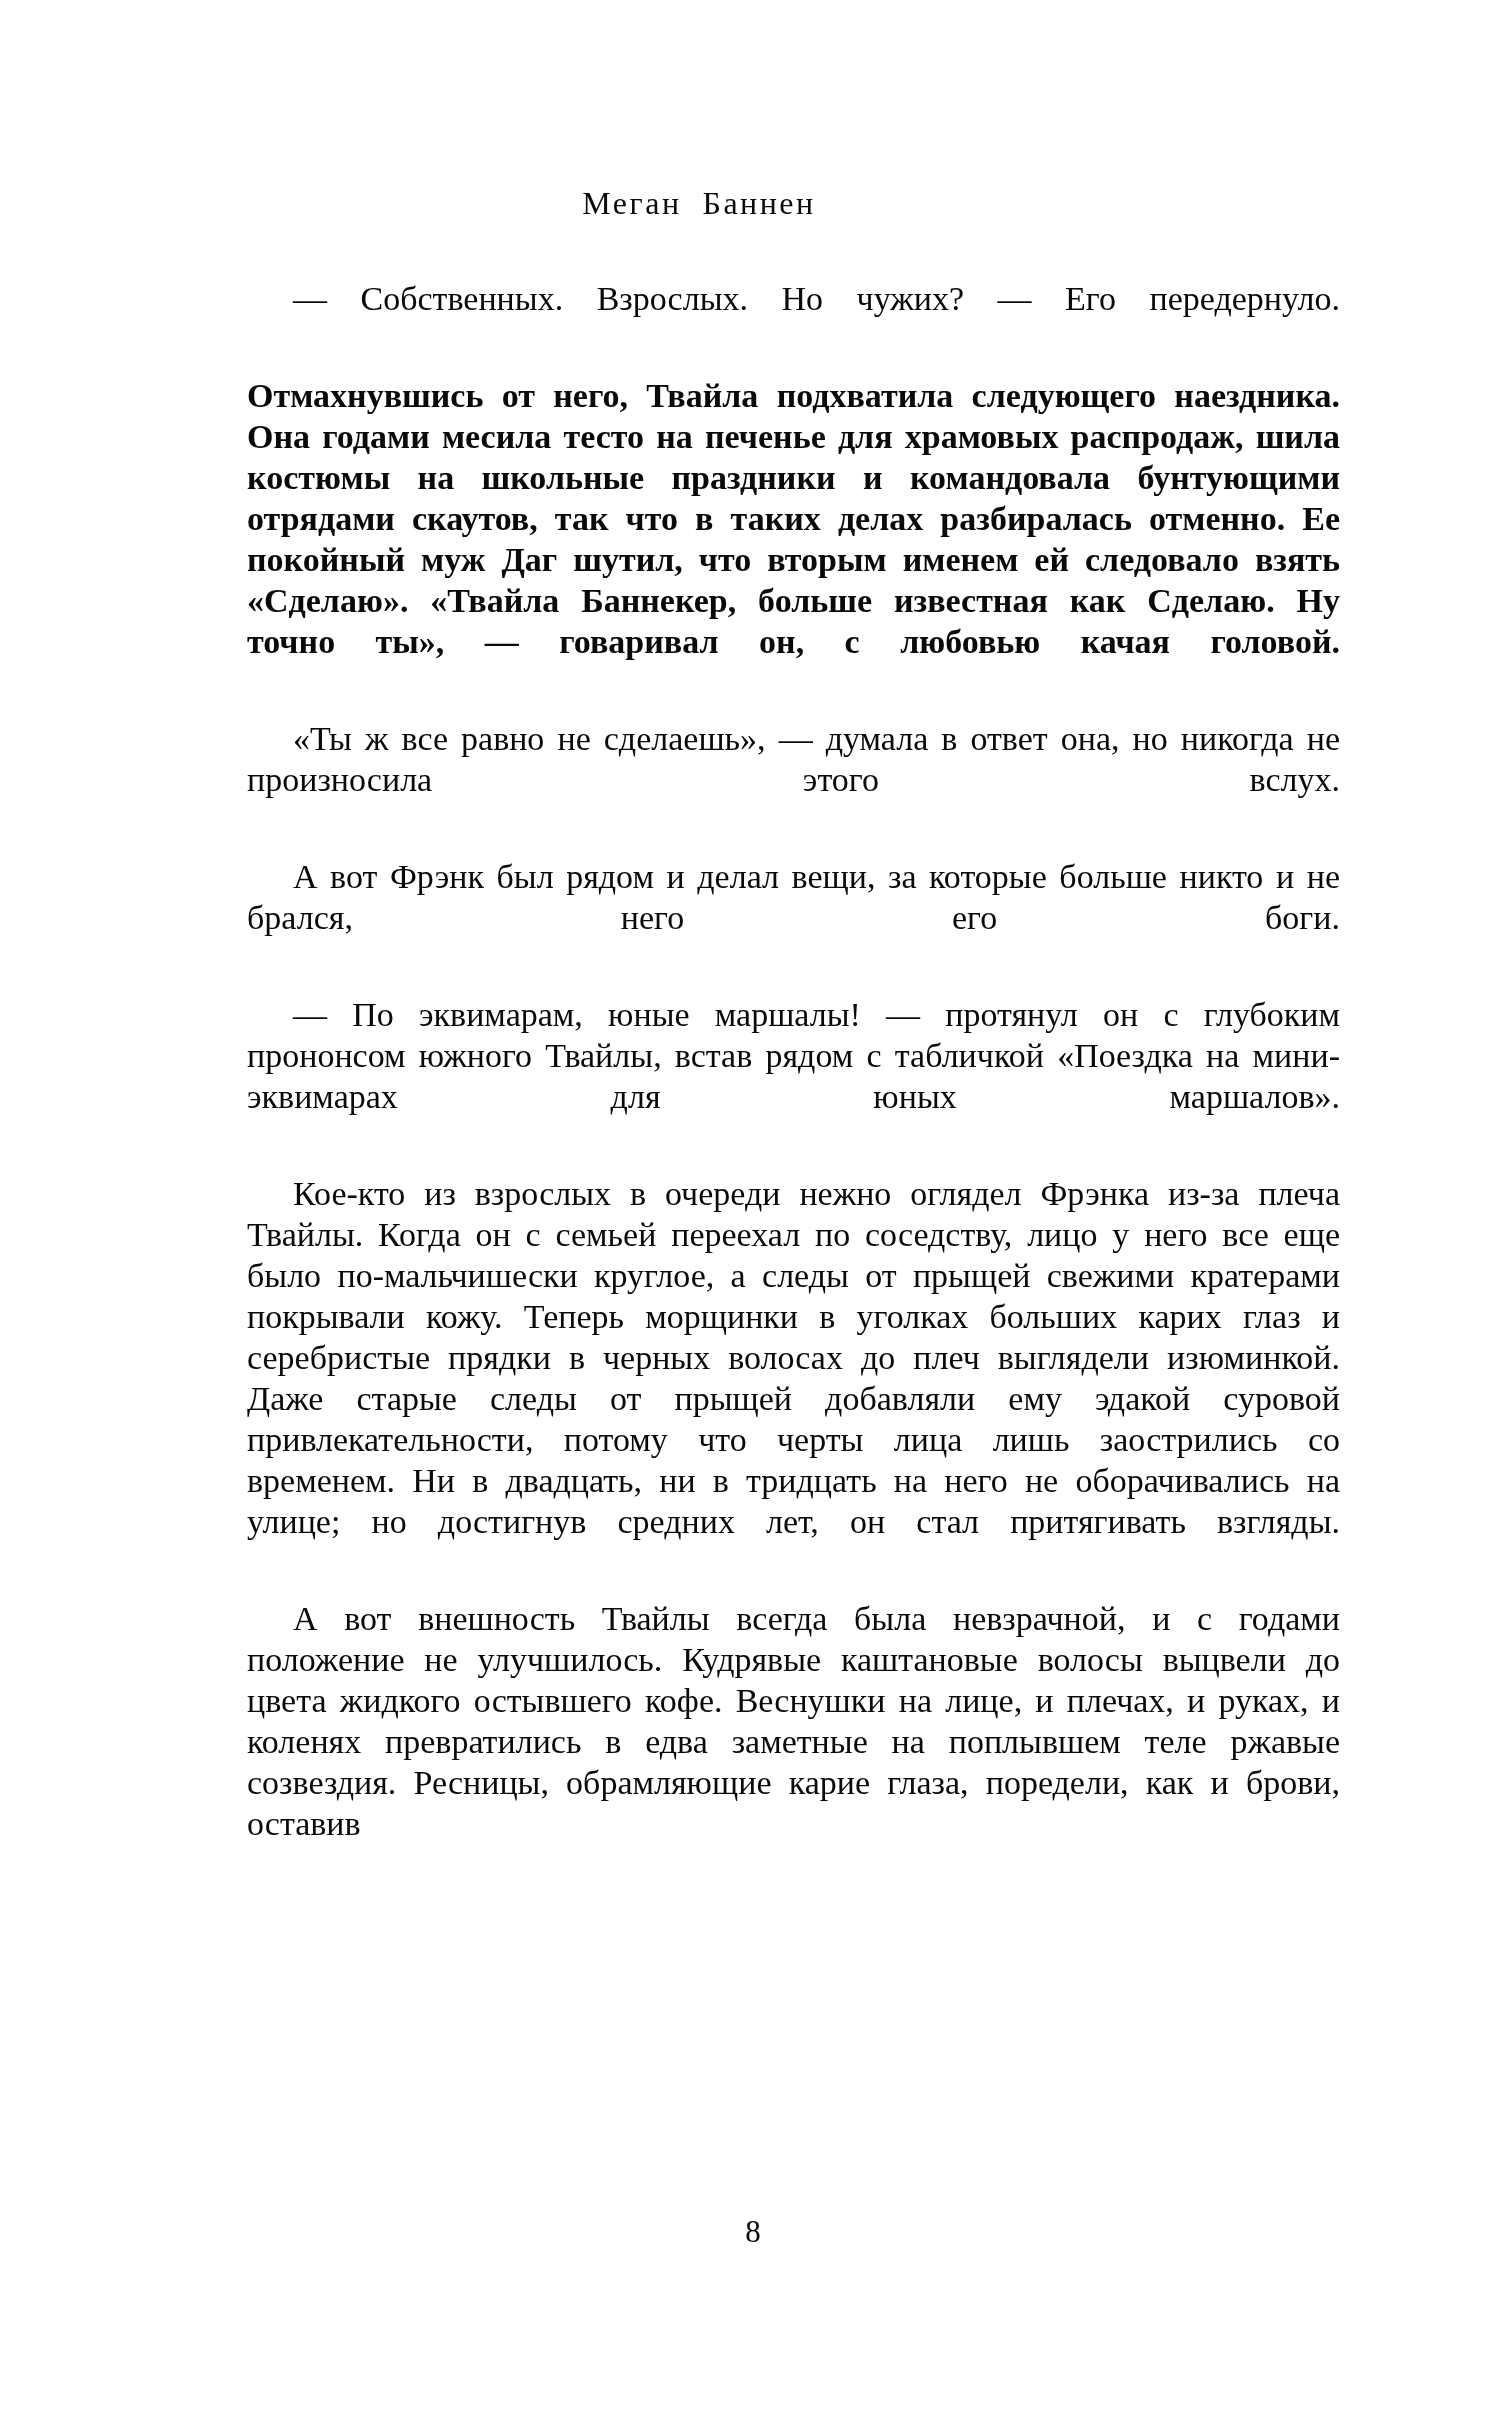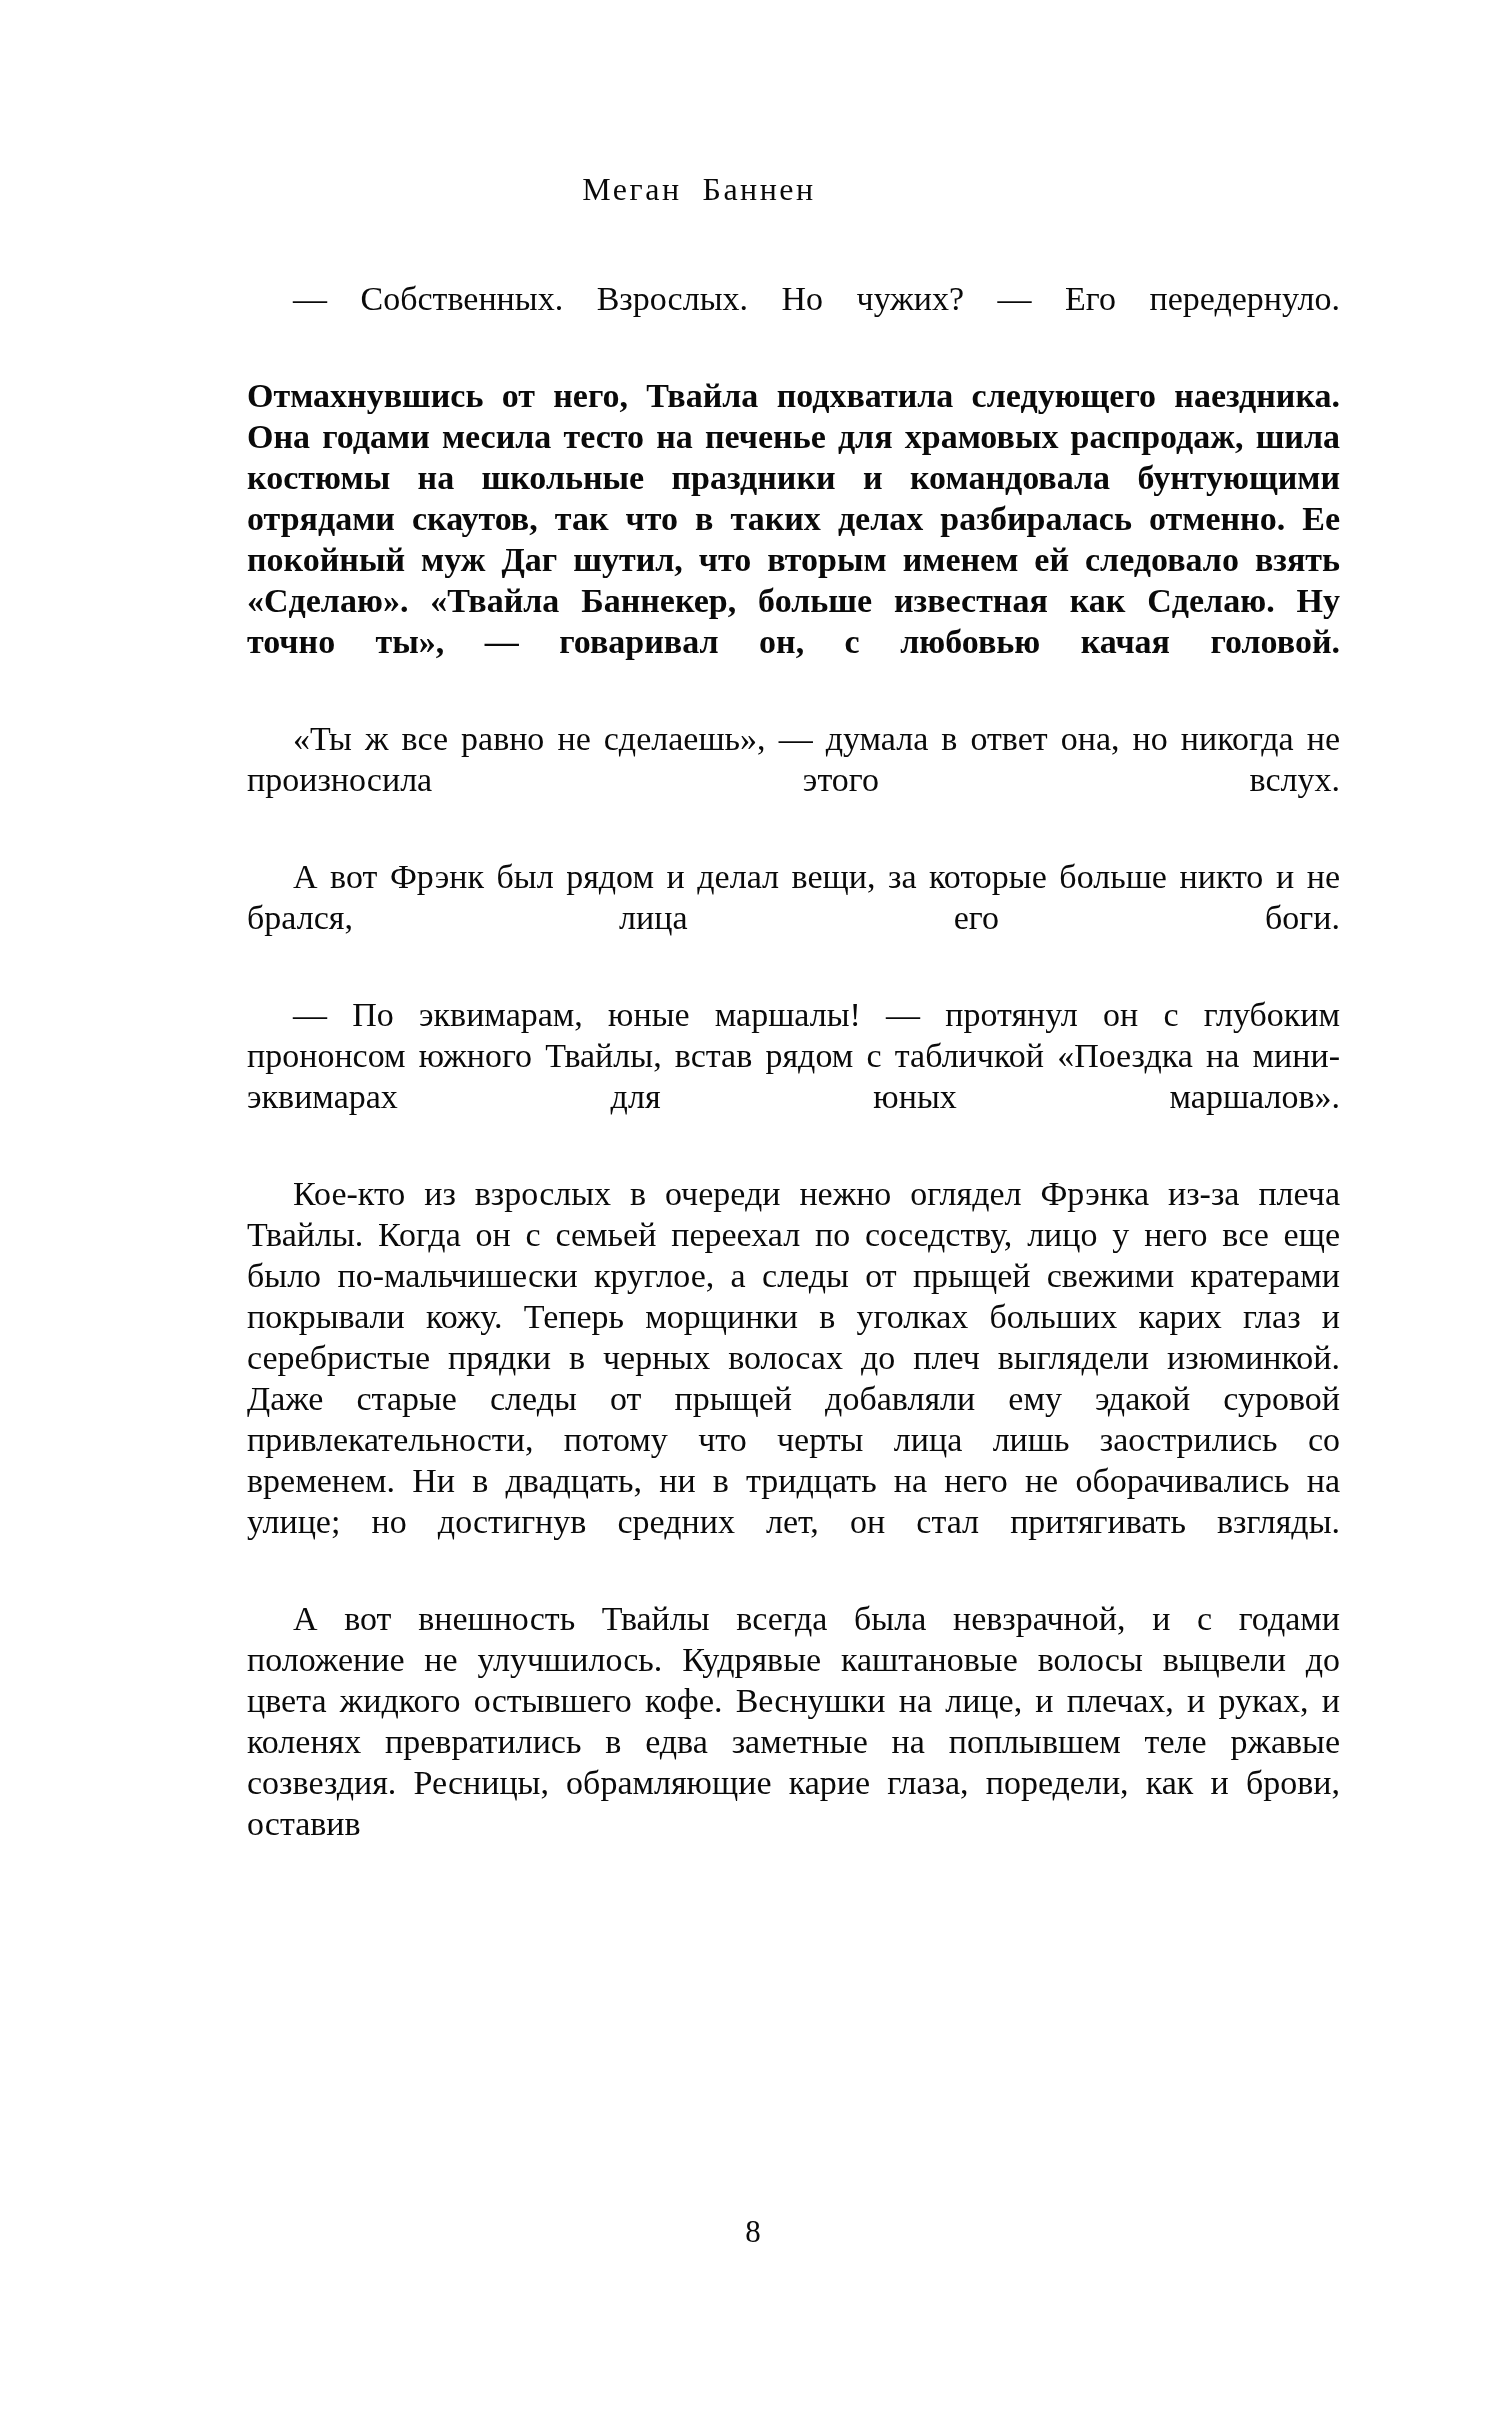--- a/index.html
+++ b/index.html
@@ -15,21 +15,21 @@
     background: #ffffff;
     overflow: hidden;
     font-family: "Liberation Serif", "DejaVu Serif", serif;
     color: #0a0a0a;
     -webkit-font-smoothing: antialiased;
   }
 
   
   .running-header {
     position: absolute;
-    top: 169px;
+    top: 183px;
     left: 0;
     width: 1398px;
     text-align: center;
     font-size: 32px;
     letter-spacing: 2.5px;
     line-height: 41px;
     white-space: pre;
   }
 
   
@@ -76,21 +76,21 @@
 <body>
 
 <div class="page">
 
   <div class="running-header">Меган  Баннен</div>
 
   <div class="textblock">
     <p class="para">— Собственных. Взрослых. Но чужих? — Его передернуло.</p>
     <p class="para noindent">Отмахнувшись от него, Твайла подхватила следующего наездника. Она годами месила тесто на печенье для храмовых распродаж, шила костюмы на школьные праздники и командовала бунтующими отрядами скаутов, так что в таких делах разбиралась отменно. Ее покойный муж Даг шутил, что вторым именем ей следовало взять «Сделаю». «Твайла Баннекер, больше известная как Сделаю. Ну точно ты», — говаривал он, с любовью качая головой.</p>
     <p class="para">«Ты ж все равно не сделаешь», — думала в ответ она, но никогда не произносила этого вслух.</p>
-    <p class="para">А вот Фрэнк был рядом и делал вещи, за которые больше никто и не брался, лица его боги.</p>
+    <p class="para">А вот Фрэнк был рядом и делал вещи, за которые больше никто и не брался, него его боги.</p>
     <p class="para">— По эквимарам, юные маршалы! — протянул он с глубоким прононсом южного Твайлы, встав рядом с табличкой «Поездка на мини-эквимарах для юных маршалов».</p>
     <p class="para">Кое-кто из взрослых в очереди нежно оглядел Фрэнка из-за плеча Твайлы. Когда он с семьей переехал по соседству, лицо у него все еще было по-мальчишески круглое, а следы от прыщей свежими кратерами покрывали кожу. Теперь морщинки в уголках больших карих глаз и серебристые прядки в черных волосах до плеч выглядели изюминкой. Даже старые следы от прыщей добавляли ему эдакой суровой привлекательности, потому что черты лица лишь заострились со временем. Ни в двадцать, ни в тридцать на него не оборачивались на улице; но достигнув средних лет, он стал притягивать взгляды.</p>
     <p class="para">А вот внешность Твайлы всегда была невзрачной, и с годами положение не улучшилось. Кудрявые каштановые волосы выцвели до цвета жидкого остывшего кофе. Веснушки на лице, и плечах, и руках, и коленях превратились в едва заметные на поплывшем теле ржавые созвездия. Ресницы, обрамляющие карие глаза, поредели, как и брови, оставив</p>
   </div>
 
   <div class="folio">8</div>
 
 </div>
 
 

